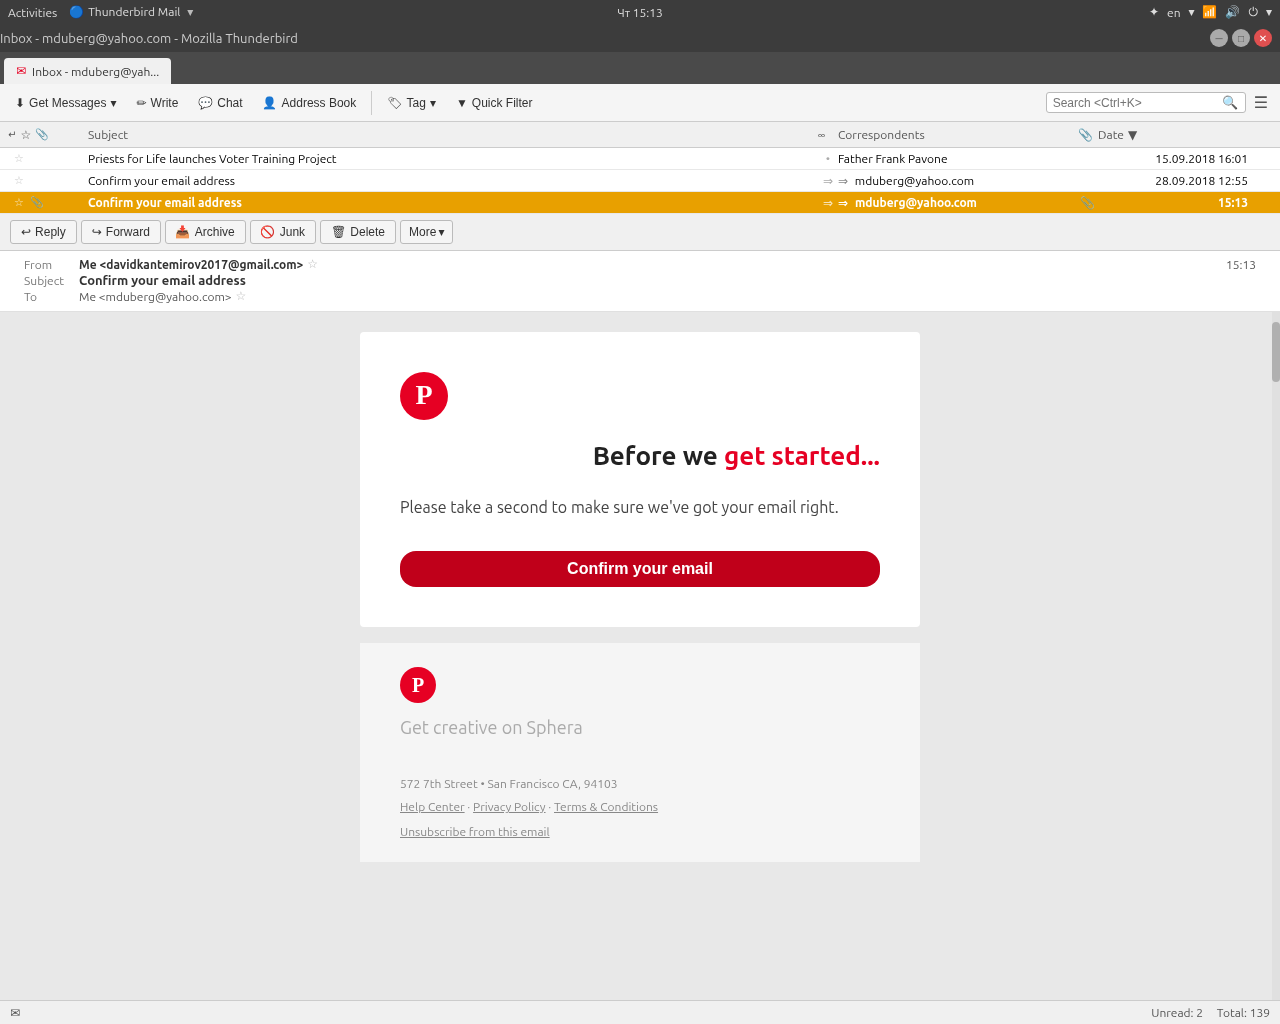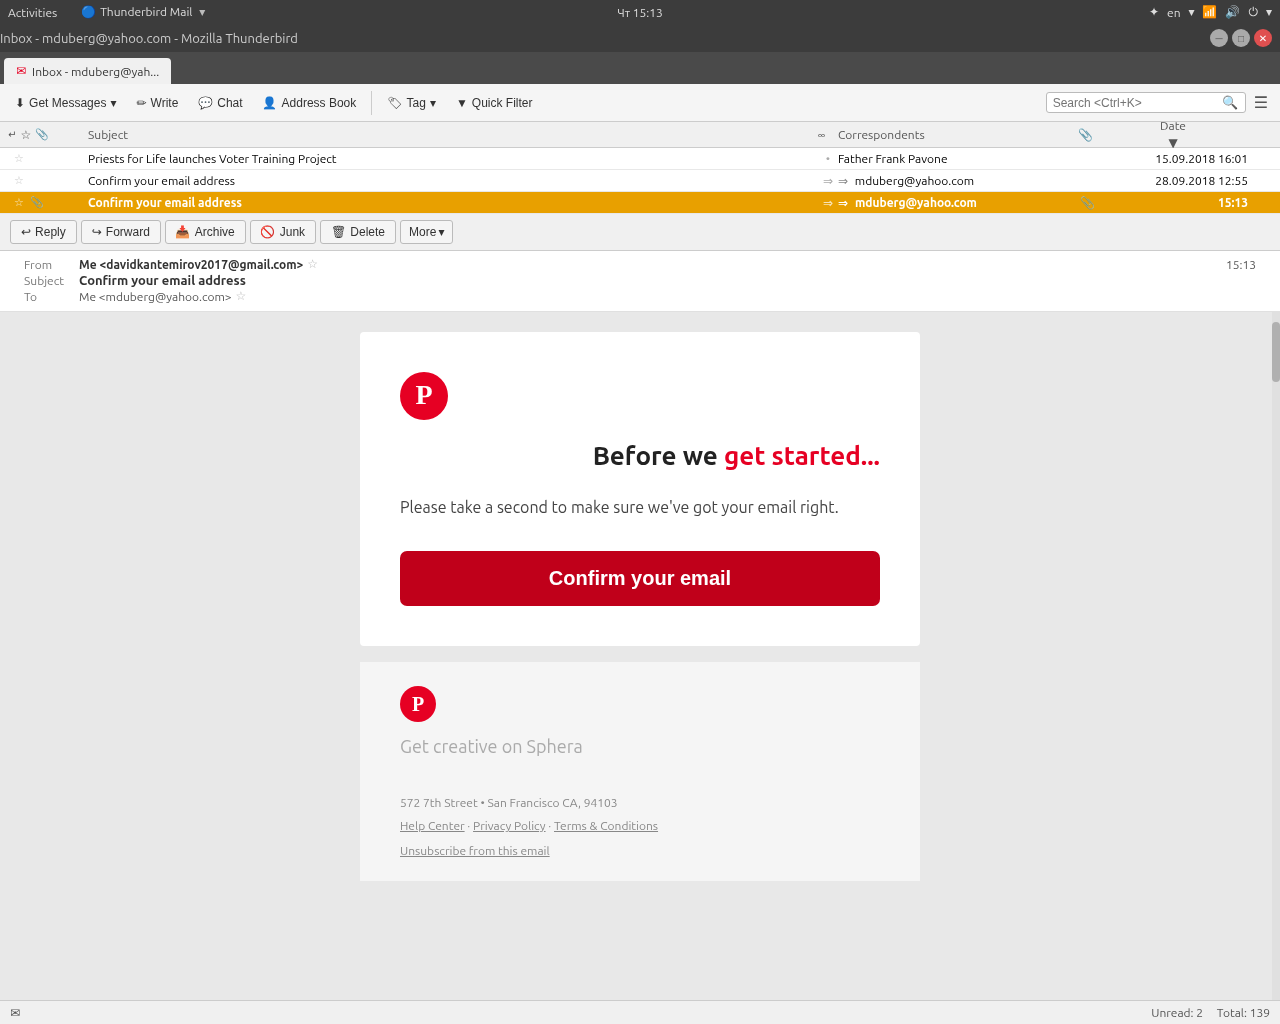--- a/index.html
+++ b/index.html
@@ -36,21 +36,21 @@
     
     .system-bar {
       background: #3c3c3c;
       height: 24px;
       display: flex;
       align-items: center;
       padding: 0 8px;
       color: #ddd;
       font-size: 12px;
     }
-    .system-bar .activities { color: #ddd; margin-right: 20px; }
+    .system-bar .activities { color: #ddd; margin-right: 8px; }
     .system-bar .app-name { color: #ddd; margin-right: auto; }
     .system-bar .clock { position: absolute; left: 50%; transform: translateX(-50%); color: #ddd; }
     .system-bar .sys-icons { margin-left: auto; display: flex; gap: 8px; align-items: center; color: #ddd; }
 
     
     .tab-bar {
       background: #4a4a4a;
       height: 32px;
       display: flex;
       align-items: flex-end;
@@ -127,21 +127,21 @@
       align-items: center;
       padding: 0 8px;
       font-size: 12px;
       color: #555;
     }
     .list-header .col-icons { width: 80px; display: flex; gap: 4px; align-items: center; }
     .list-header .col-subject { flex: 1; }
     .list-header .col-dots { width: 20px; }
     .list-header .col-correspondents { width: 240px; }
     .list-header .col-attach { width: 20px; }
-    .list-header .col-date { width: 150px; display: flex; align-items: center; gap: 4px; flex-direction: column; }
+    .list-header .col-date { width: 150px; display: flex; align-items: center; gap: 4px; }
     .list-header .col-thread { width: 24px; }
 
     
     .email-list { background: white; }
     .email-row {
       height: 22px;
       display: flex;
       align-items: center;
       padding: 0 8px;
       border-bottom: 1px solid #e8e8e8;
@@ -255,23 +255,23 @@
       font-size: 16px;
       color: #444;
       margin-bottom: 32px;
       line-height: 1.5;
     }
     .confirm-btn {
       display: block;
       background: #c0001a;
       color: white;
       text-align: center;
-      padding: 16px;
-      border-radius: 7px;
-      font-size: 20px;
+      padding: 9px;
+      border-radius: 16px;
+      font-size: 16px;
       font-weight: bold;
       border: none;
       cursor: pointer;
       width: 100%;
     }
 
     
     .email-footer-card {
       background: #f5f5f5;
       max-width: 560px;

